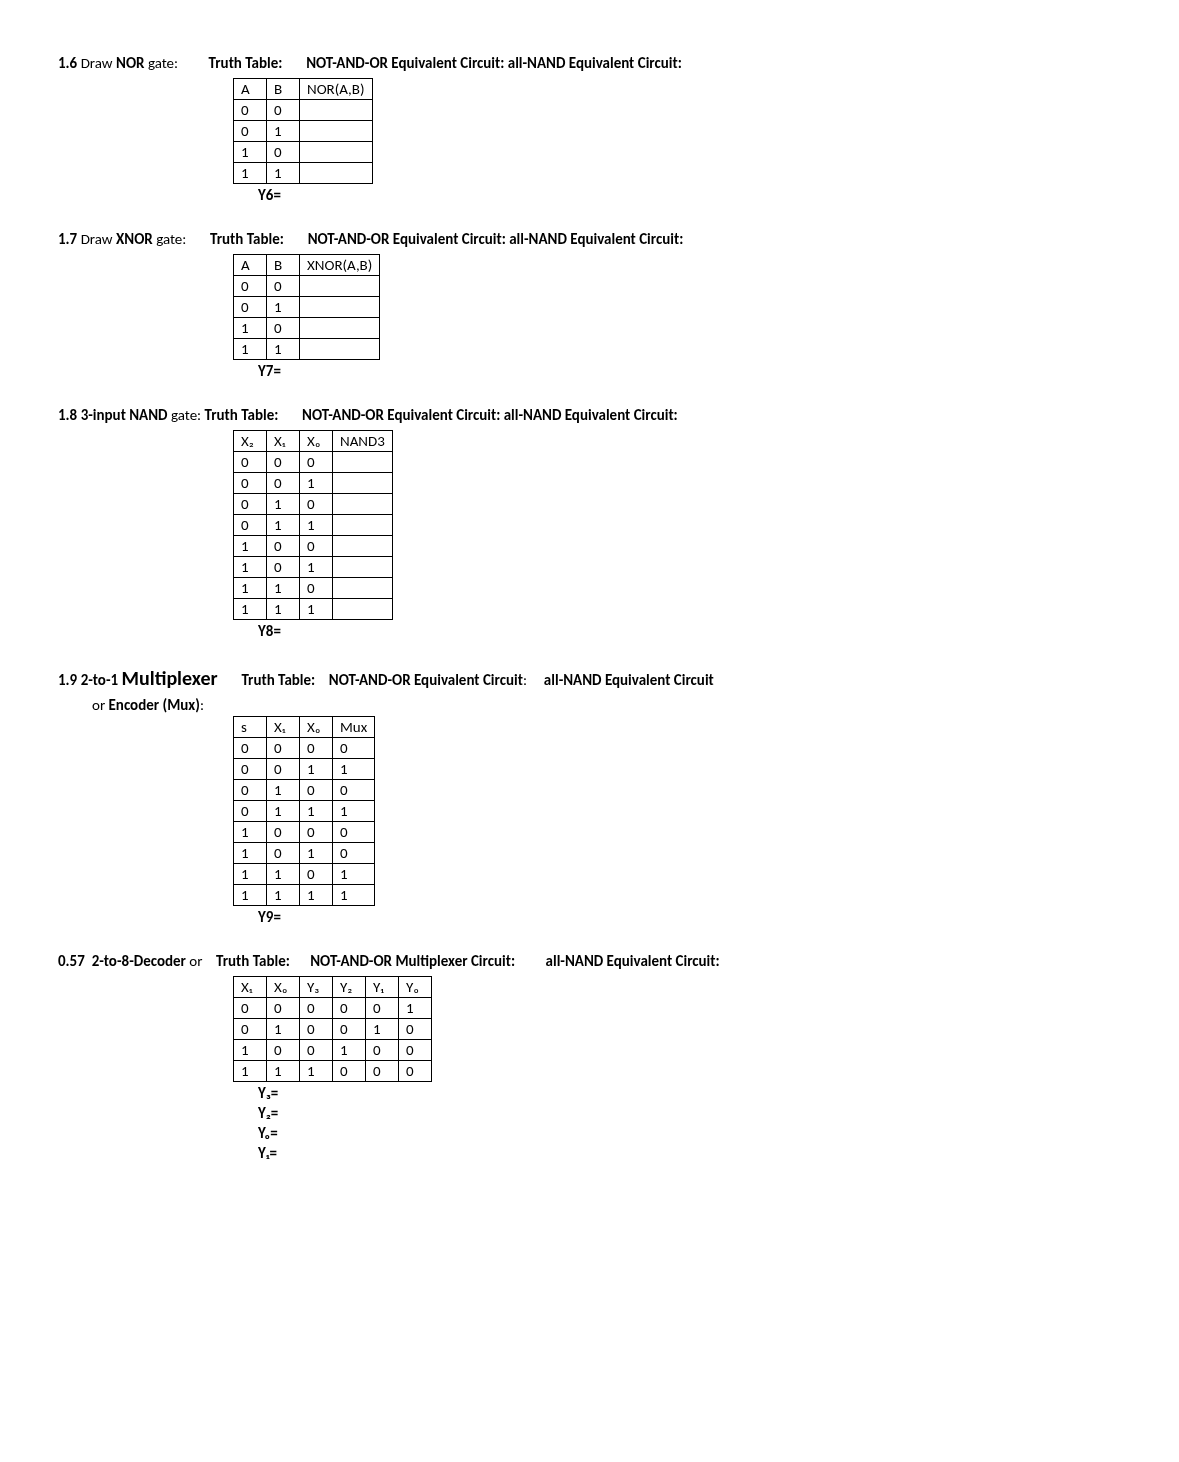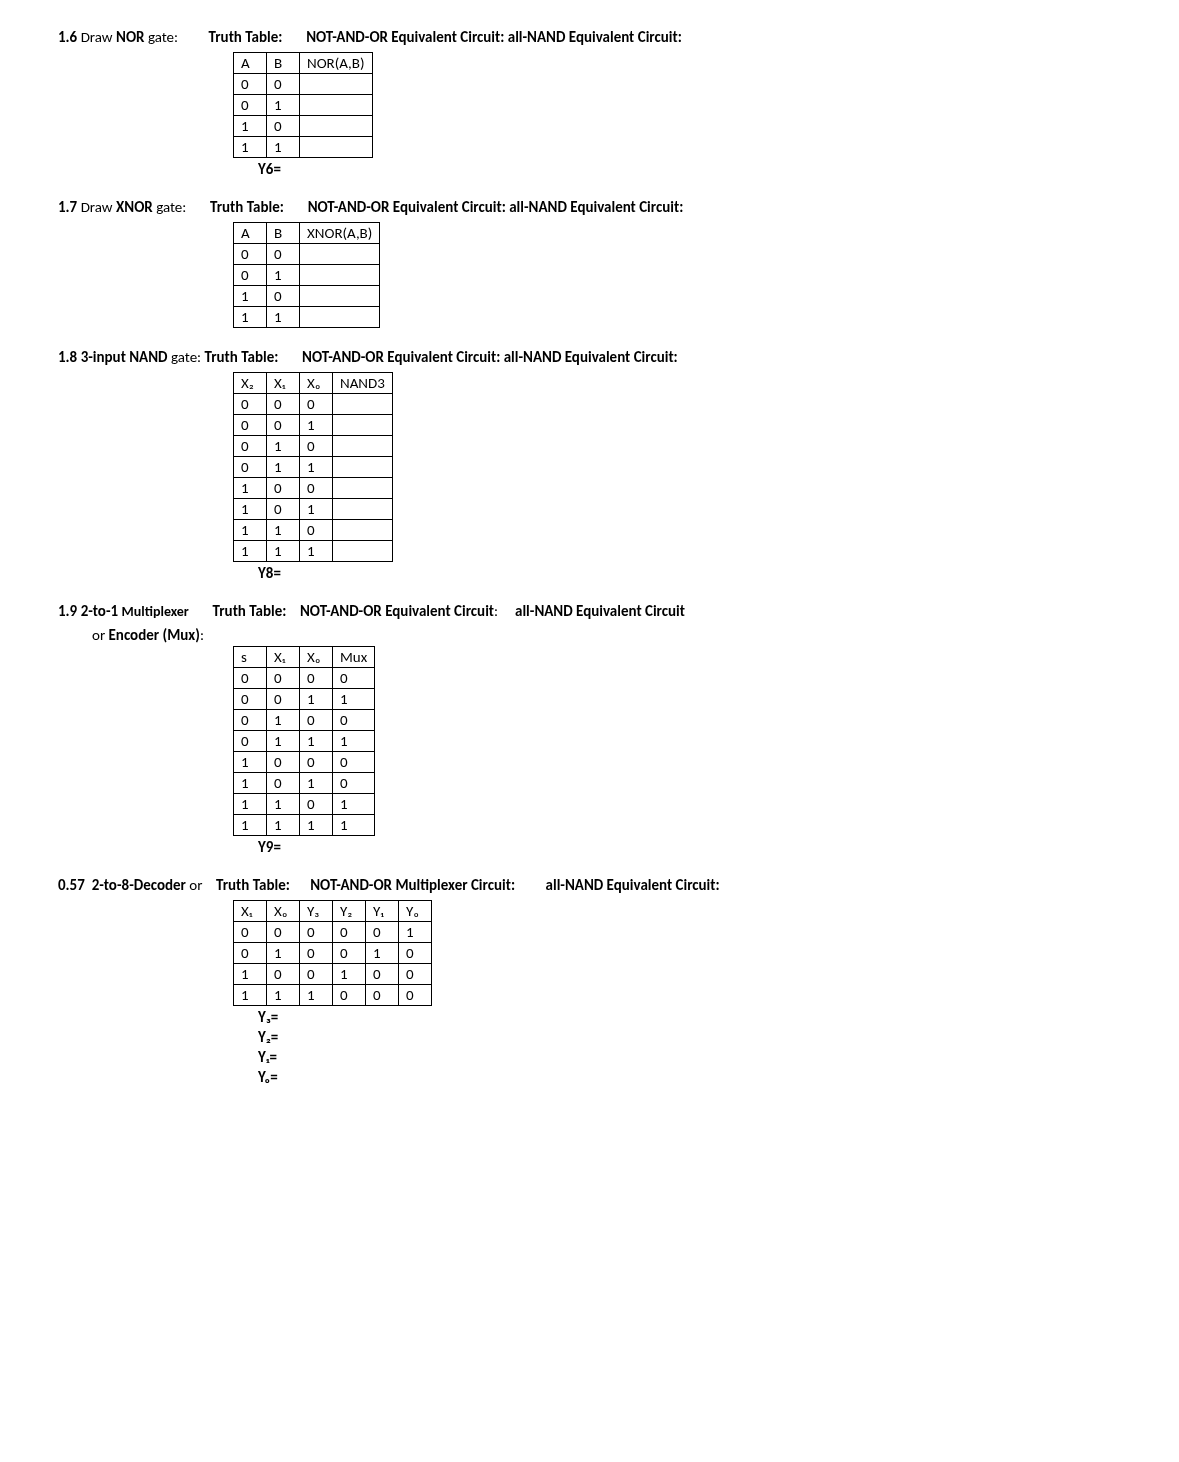--- a/index.html
+++ b/index.html
@@ -8,20 +8,21 @@
     color: #000;
     background: #fff;
     padding: 20px 40px;
     width: 1100px;
   }
   .section {
     margin-bottom: 20px;
   }
   .heading-row {
     margin-bottom: 6px;
+    margin-top: 26px;
   }
   .bold { font-weight: bold; }
   .tbl {
     border-collapse: collapse;
     margin-left: 185px;
     margin-top: 2px;
   }
   .tbl td, .tbl th {
     border: 1px solid #000;
     padding: 1px 7px;
@@ -112,20 +113,21 @@
           <td>0</td>
           <td></td>
         </tr>
     <tr>
           <td>1</td>
           <td>1</td>
           <td></td>
         </tr>
   </tbody>
     </table>
+  <div class="yline">Y7=</div>
 </div>
 
 <div class="section">
   <div class="heading-row line1">
     <span class="bold">1.8</span>
     <span class="bold">3-input NAND</span>
     <span>gate:</span>
     <span class="bold">Truth Table:</span>
     &nbsp;&nbsp;&nbsp;&nbsp;&nbsp;
     <span class="bold">NOT-AND-OR Equivalent Circuit: all-NAND Equivalent Circuit:</span>
@@ -188,21 +190,21 @@
         </tr>
   </tbody>
     </table>
   <div class="yline">Y8=</div>
 </div>
 
 <div class="section">
   <div class="heading-row line1">
     <span class="bold">1.9</span>
     <span class="bold">2-to-1</span>
-    <span class="bold" style="font-size:14px;">Multiplexer</span>
+    <span class="bold" style="font-size:20px;">Multiplexer</span>
     &nbsp;&nbsp;&nbsp;&nbsp;&nbsp;
     <span class="bold">Truth Table:</span>
     &nbsp;&nbsp;
     <span class="bold">NOT-AND-OR Equivalent Circuit</span><span>:</span>
     &nbsp;&nbsp;&nbsp;
     <span class="bold">all-NAND Equivalent Circuit</span>
   </div>
   <div class="subline">
     <span>or</span>
     <span class="bold">Encoder (Mux)</span>:
@@ -319,15 +321,15 @@
           <td>1</td>
           <td>1</td>
           <td>0</td>
           <td>0</td>
           <td>0</td>
         </tr>
   </tbody>
     </table>
   <div class="yline">Y₃=</div>
   <div class="yline">Y₂=</div>
+  <div class="yline">Y₀=</div>
   <div class="yline">Y₁=</div>
-  <div class="yline">Y₀=</div>
 </div>
 
 </body></html>

